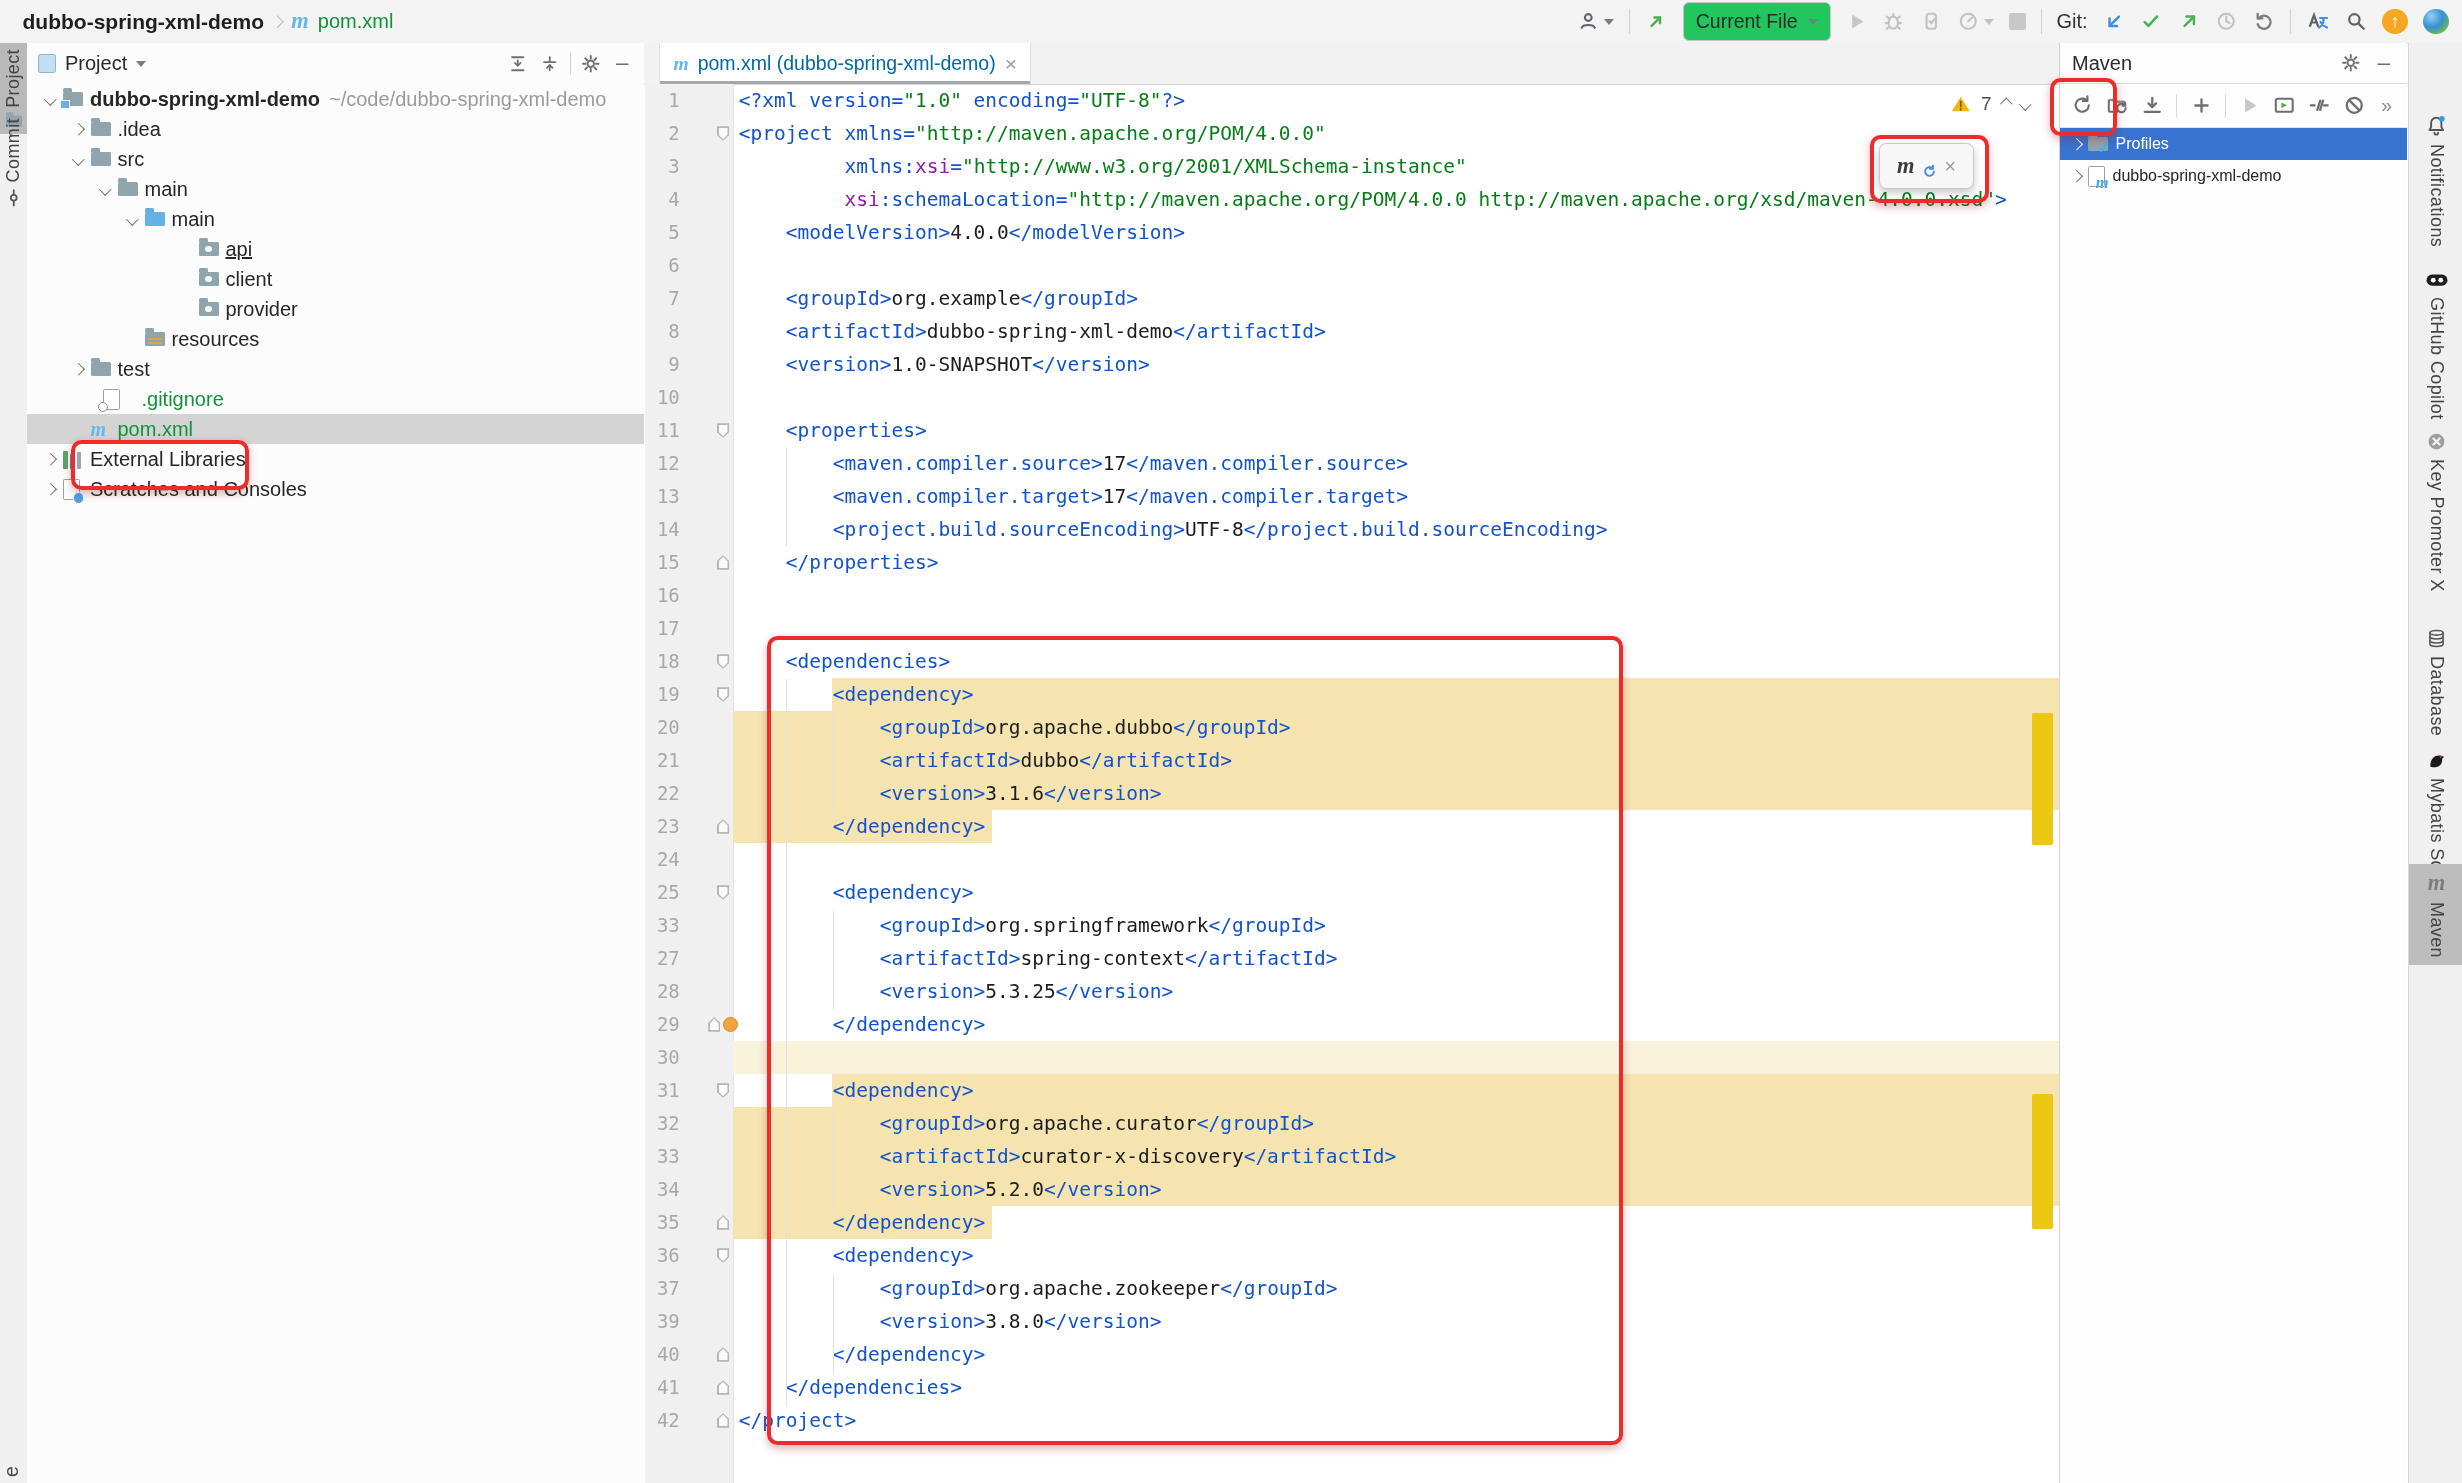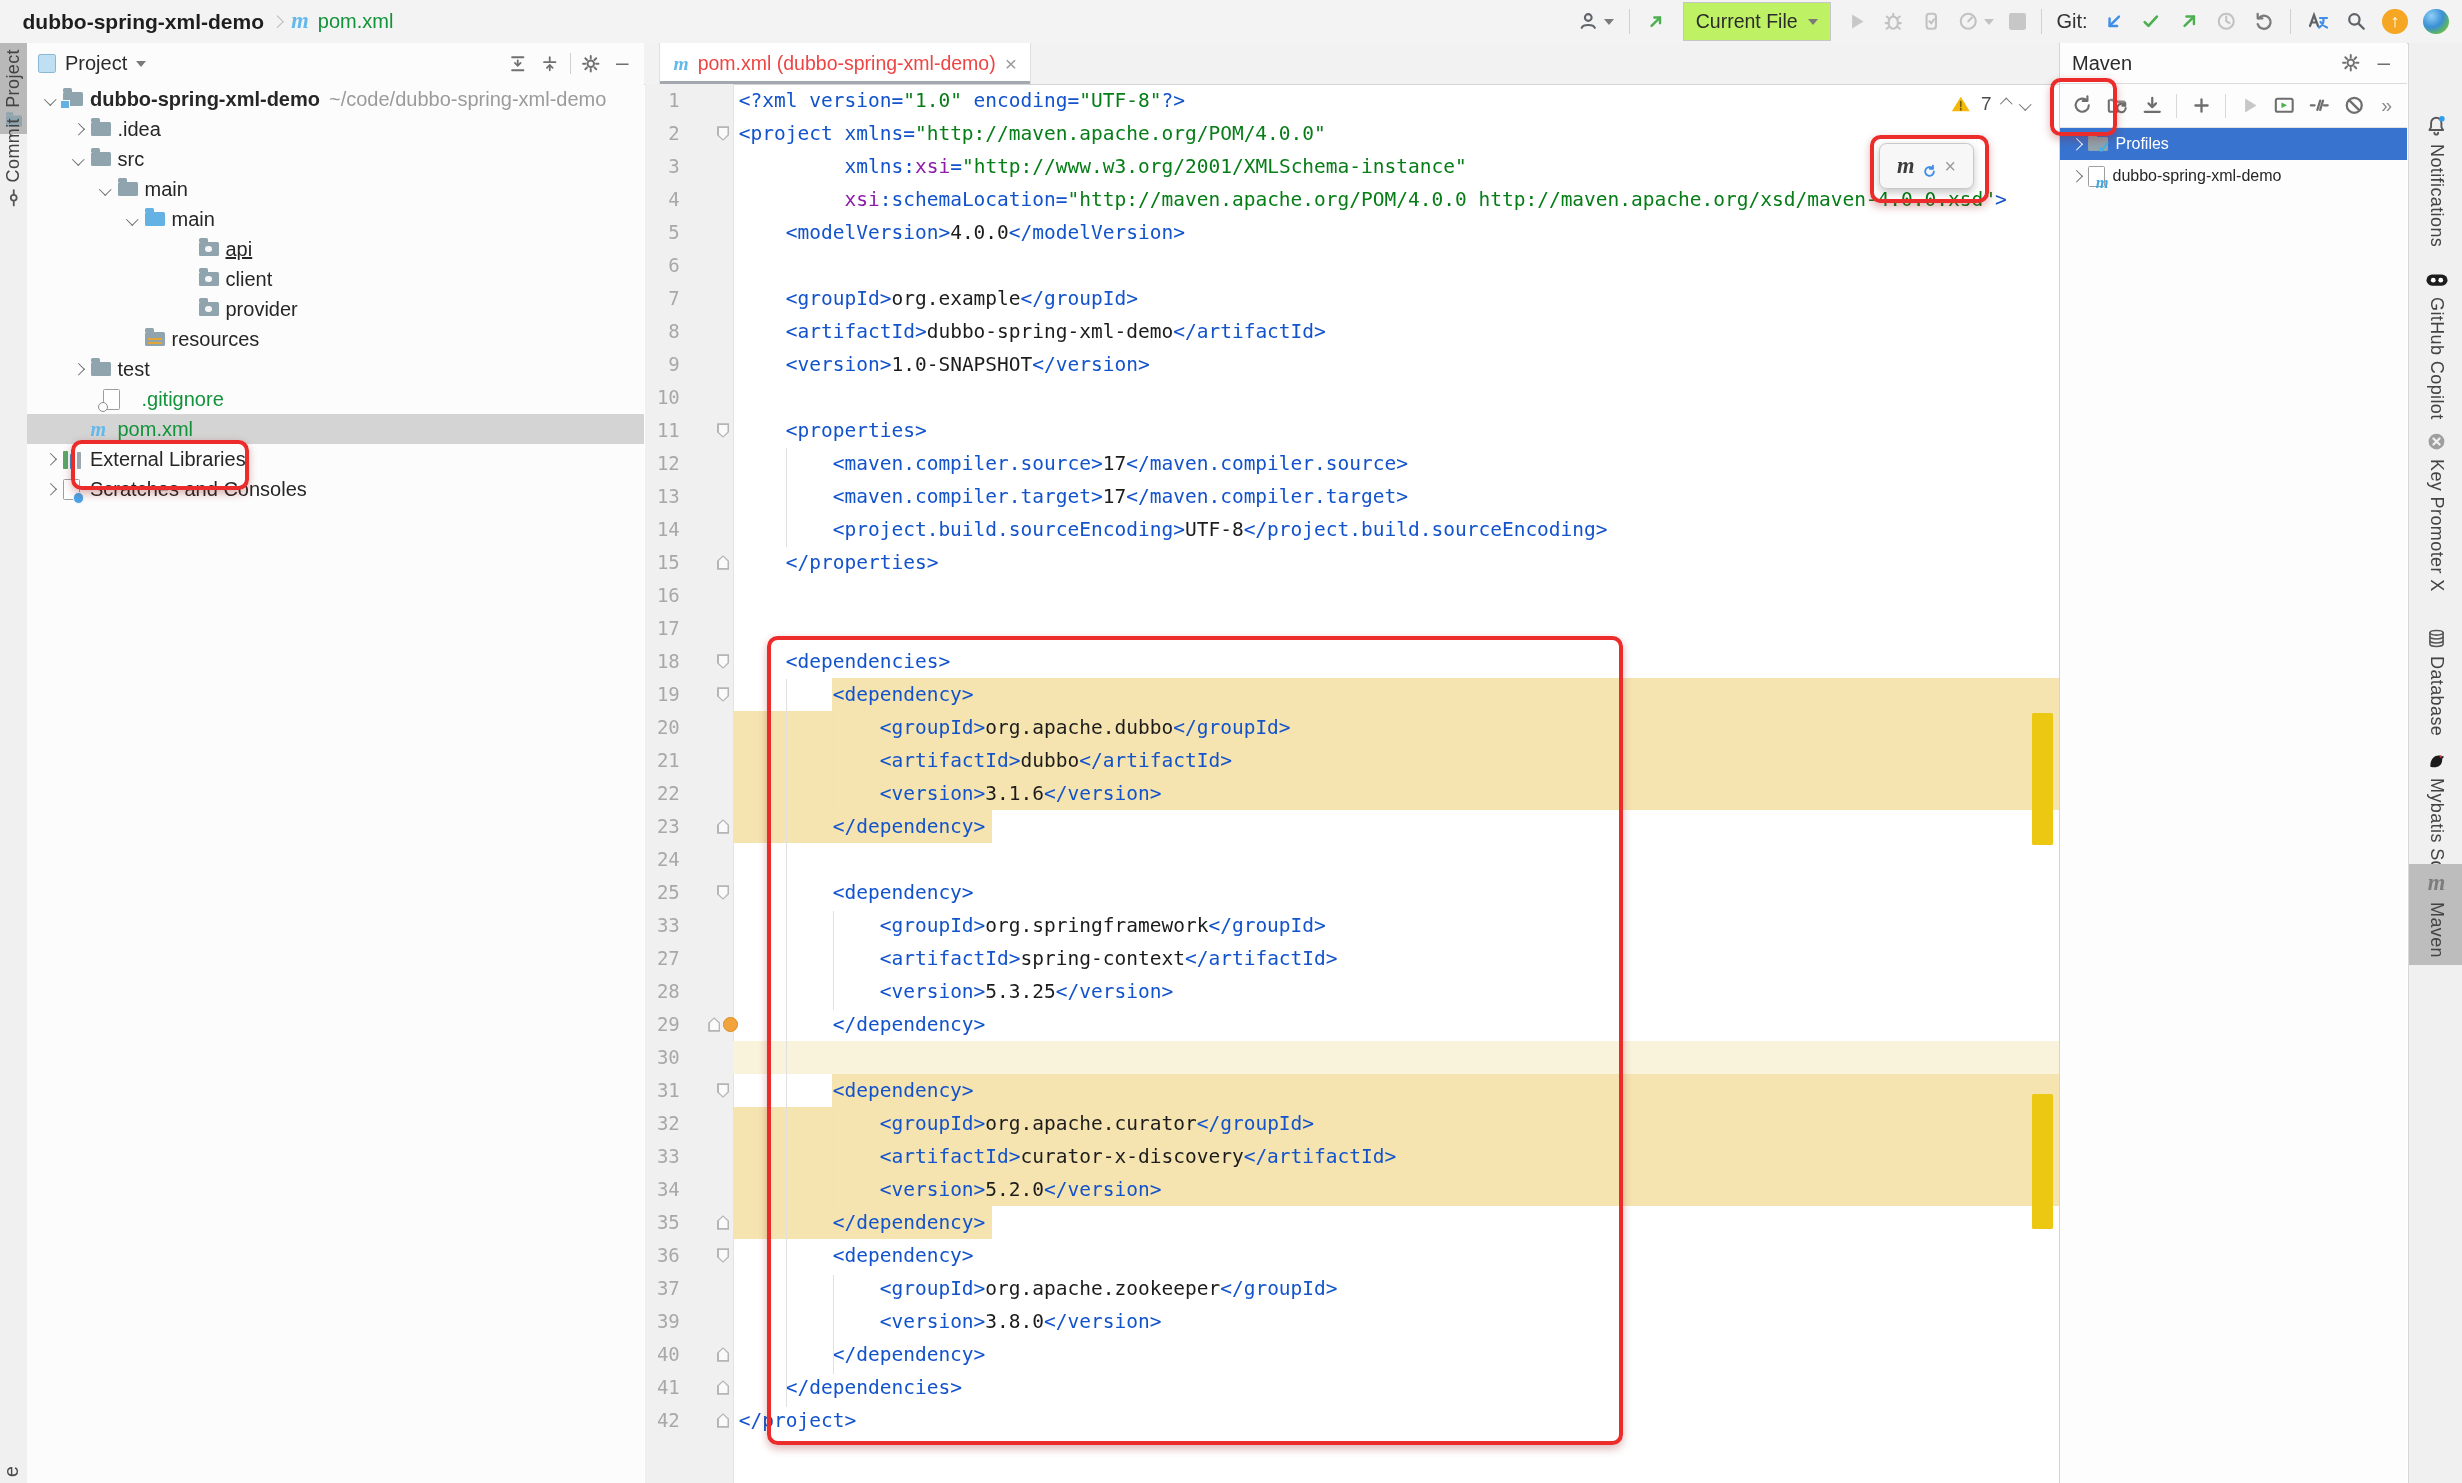--- a/index.html
+++ b/index.html
@@ -10,21 +10,21 @@
   
   #topbar{position:absolute;left:0;top:0;width:2462px;height:43px;background:#f3f3f3;
           border-bottom:0.8px solid #d1d1d1;display:flex;align-items:center}
   #breadcrumb{display:flex;align-items:center;margin-left:22.5px;gap:9px}
   .bc-proj{font-size:21px;font-weight:bold;color:#1e1e1e}
   .bc-sep{width:8.3px;height:8.3px;border-right:1.8px solid #b9b9b9;border-bottom:1.8px solid #b9b9b9;transform:rotate(-45deg)}
   .mglyph{color:#64b8ea;font-weight:bold;font-style:italic;font-family:"Liberation Serif",serif;font-size:22.5px;line-height:1}
   .bc-file{font-size:20px;color:#12923a}
   #tb-right{margin-left:auto;display:flex;align-items:center;gap:15px;padding-right:13.5px}
   .tb-sep{width:0.8px;height:25.6px;background:#d0d0d0}
-  .runbox{height:28.6px;background:#bef264;border:0.8px solid #c6c6c6;border-radius:0;display:flex;
+  .runbox{height:28.6px;background:#22c55e;border:0.8px solid #c6c6c6;border-radius:6px;display:flex;
           align-items:center;gap:10.5px;padding:4px 12px;font-size:19.5px;color:#2b2b2b}
   .caret{width:0;height:0;border-left:5.3px solid transparent;border-right:5.3px solid transparent;border-top:6.8px solid #7a7a7a}
   .git-label{font-size:20px;color:#333}
   .orange-circ{width:25.6px;height:25.6px;border-radius:50%;background:#f5a623;color:#fff;font-size:18px;
                display:flex;align-items:center;justify-content:center;font-weight:bold}
   .sphere{width:25.6px;height:25.6px;border-radius:50%;
           background:radial-gradient(circle at 32% 28%,#8ed0f5,#3a8fd6 45%,#5cb661 72%,#f4d03f 100%)}
   .stop-sq{width:16.5px;height:16.5px;background:#c7c7c7;border-radius:2.3px}
 
   
@@ -75,21 +75,21 @@
   .libs i:nth-child(1){background:#59a869}
   .libs i:nth-child(2){background:#3990c8;height:15px}
   .libs i:nth-child(3){background:#9aa7b0;height:16.5px}
 
   
   #editor{position:absolute;left:644px;top:43px;width:1415px;height:1441px;background:#fff}
   #tabbar{height:41px;background:#f2f2f2;border-bottom:0.8px solid #d4d4d4;display:flex;align-items:flex-end}
   #tab{position:relative;height:41px;margin-left:15px;background:#fff;display:flex;align-items:center;gap:9px;
        padding:0 13.5px;border-left:0.8px solid #e0e0e0;border-right:0.8px solid #e0e0e0;box-sizing:border-box}
   #tab .underline{position:absolute;left:0;right:0;bottom:0;height:3px;background:#a3a8ae}
-  #tab-label{font-size:19.5px;color:#ef4444;white-space:nowrap}
+  #tab-label{font-size:19.5px;color:#0369a1;white-space:nowrap}
   .tab-close{font-size:21px;color:#9a9a9a;line-height:1}
   #code-area{position:absolute;left:0.8px;top:41px;right:0;bottom:0;overflow:hidden}
   #code-area::before{content:"";position:absolute;left:0;top:0;bottom:0;width:88px;background:#f0f0f0;border-right:0.8px solid #e3e3e3}
   .cl{display:flex;height:33px;position:relative}
   .num{width:35px;flex:none;text-align:right;font-family:"DejaVu Sans Mono",monospace;font-size:19px;
        line-height:33px;color:#a8a8a8;position:relative;z-index:1}
   .mark{width:53px;flex:none;display:flex;align-items:center;justify-content:flex-end;gap:3px;
         padding-right:3.8px;box-sizing:border-box;position:relative;z-index:1}
   .body{flex:1;position:relative;padding-left:6px;box-sizing:border-box}
   .tokw{position:relative;z-index:1;font-family:"DejaVu Sans Mono",monospace;font-size:19.5px;line-height:33px;white-space:pre;display:block}

